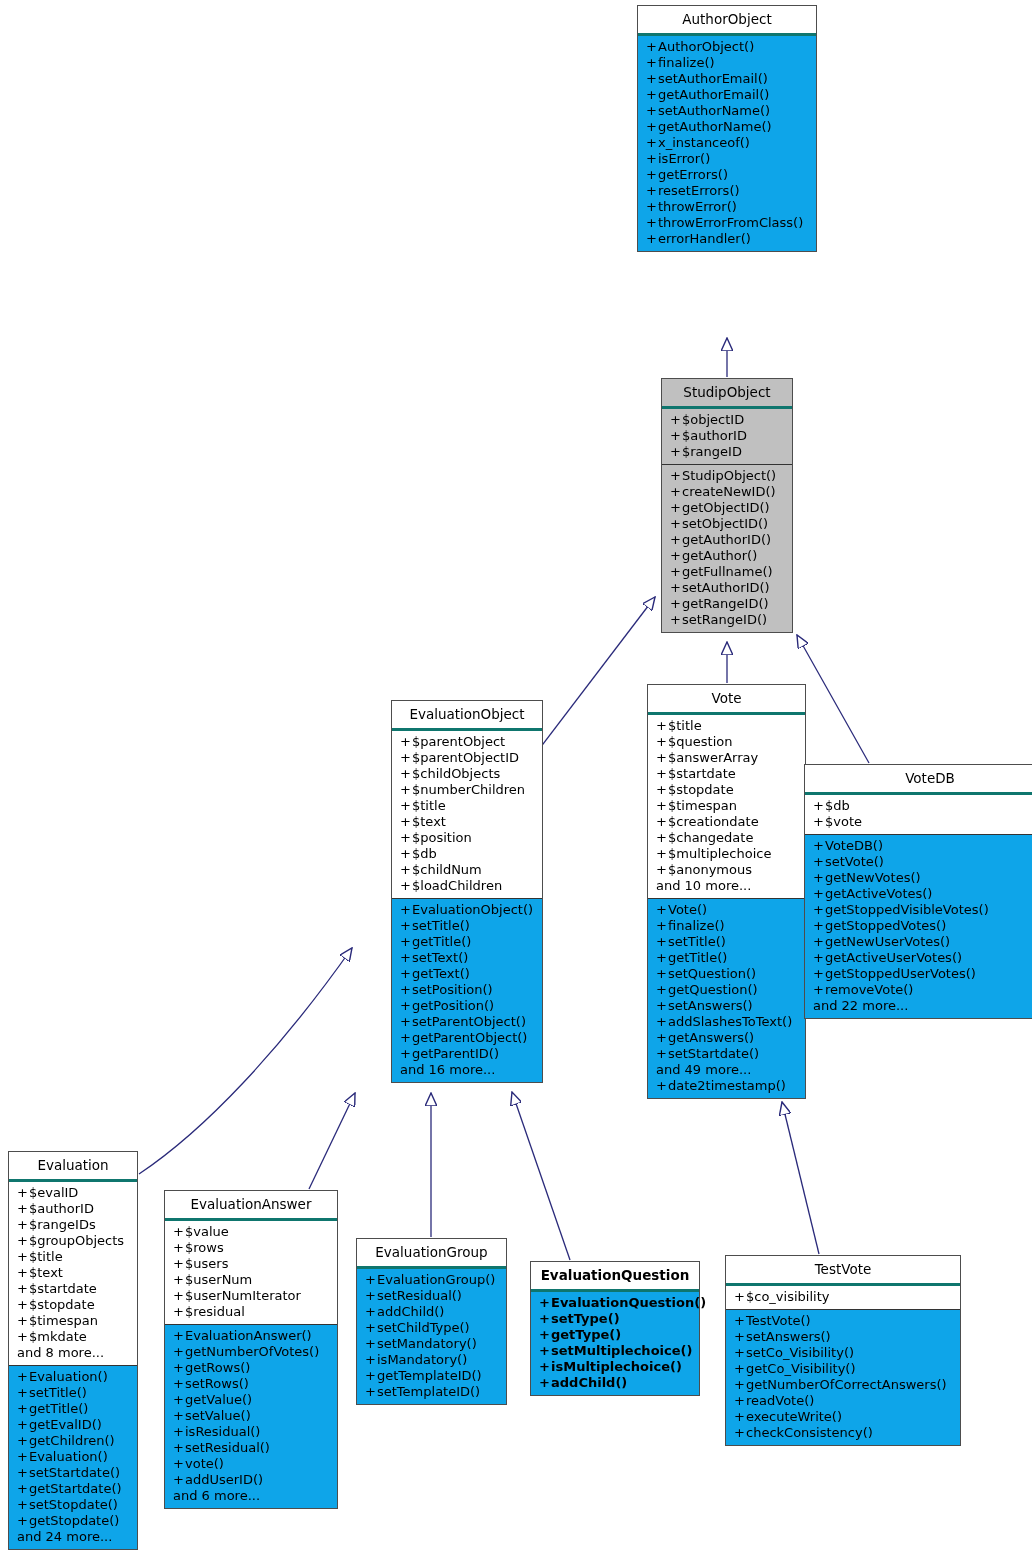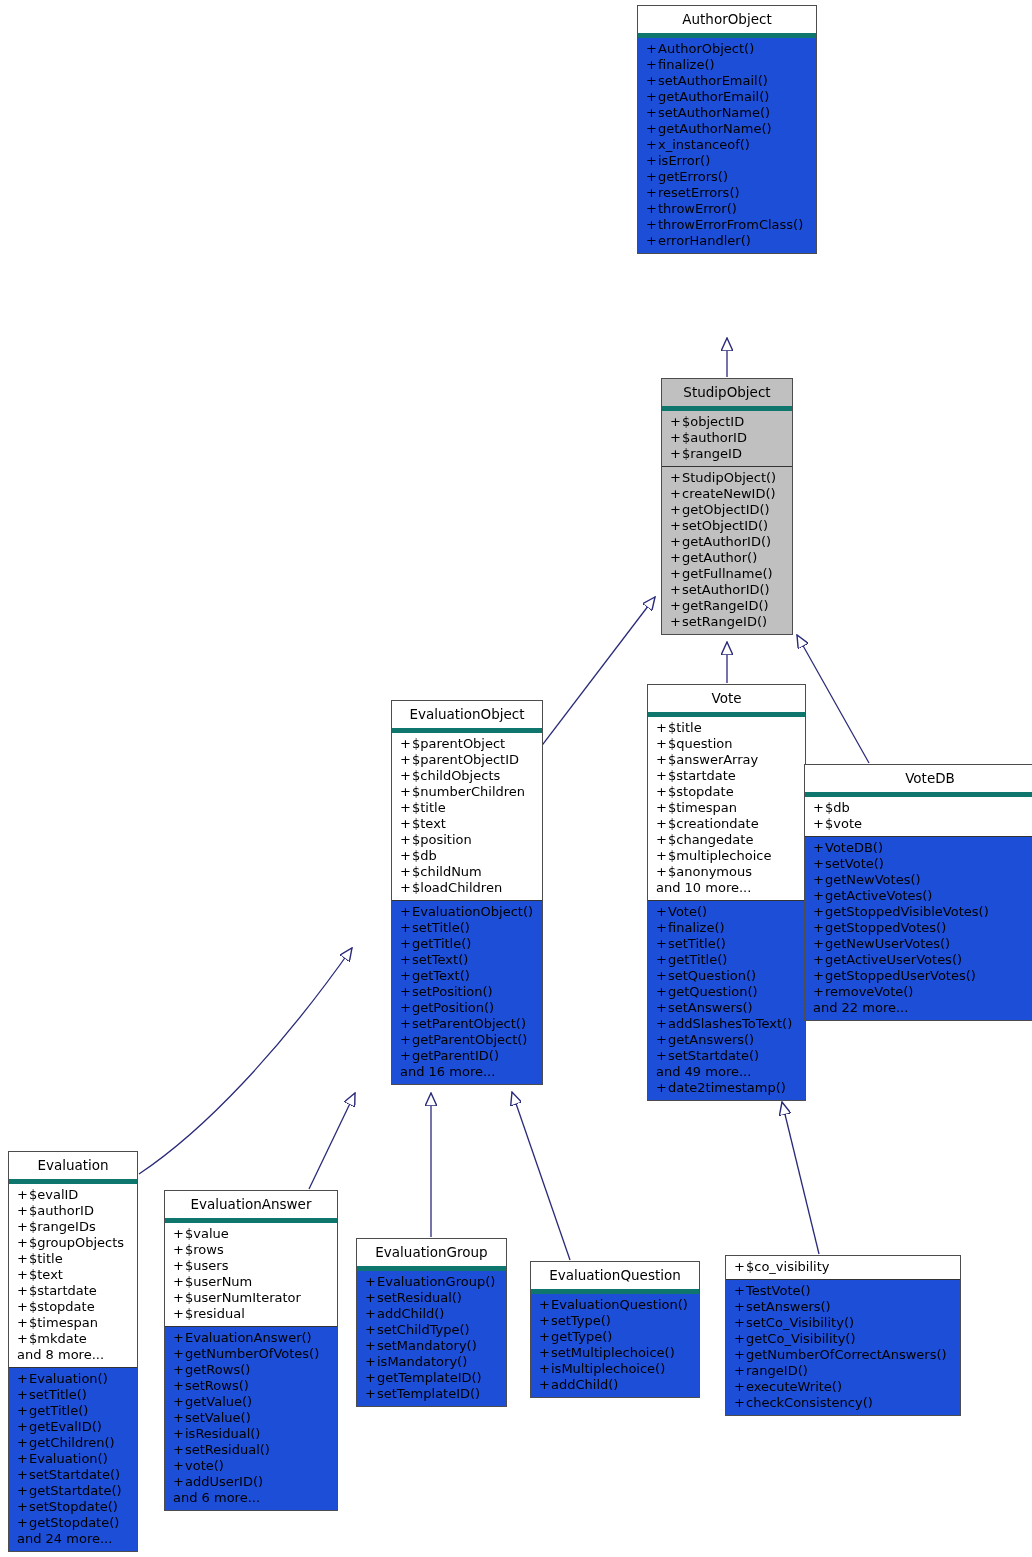--- a/index.html
+++ b/index.html
@@ -40,32 +40,32 @@
   .uml-class.highlight .cls-name,
   .uml-class.highlight .cls-attrs,
   .uml-class.highlight .cls-ops {
     background: #c0c0c0;
   }
   .cls-name {
     text-align: center;
     font-size: 13.5px;
     line-height: 20px;
     padding: 3px 6px 4px 6px;
-    border-bottom: 5px solid #0f766e;
+    border-bottom: 3px solid #0f766e;
     white-space: nowrap;
     background: #ffffff;
   }
   .cls-attrs {
     border-bottom: 1px solid #333333;
     padding: 3px 6px 4px 8px;
     background: #ffffff;
   }
   .cls-ops {
     padding: 3px 6px 4px 8px;
-    background: #1d4ed8;
+    background: #0ea5e9;
   }
   .member {
     font-size: 13px;
     line-height: 16px;
     white-space: nowrap;
     letter-spacing: 0px;
   }
   .member .vis {
     display: inline-block;
     width: 12px;
@@ -279,39 +279,40 @@
         <div class="member"><span class="vis">+</span><span>EvaluationGroup()</span></div>
         <div class="member"><span class="vis">+</span><span>setResidual()</span></div>
         <div class="member"><span class="vis">+</span><span>addChild()</span></div>
         <div class="member"><span class="vis">+</span><span>setChildType()</span></div>
         <div class="member"><span class="vis">+</span><span>setMandatory()</span></div>
         <div class="member"><span class="vis">+</span><span>isMandatory()</span></div>
         <div class="member"><span class="vis">+</span><span>getTemplateID()</span></div>
         <div class="member"><span class="vis">+</span><span>setTemplateID()</span></div>
       </div>
     </div>
-    <div class="uml-class" style="left: 530px; top: 1261px; width: 170px;">
+    <div class="uml-class" style="left: 530px; top: 1261px; width: 170px; font-weight: bold;">
       <div class="cls-name">EvaluationQuestion</div>
       <div class="cls-ops">
         <div class="member"><span class="vis">+</span><span>EvaluationQuestion()</span></div>
         <div class="member"><span class="vis">+</span><span>setType()</span></div>
         <div class="member"><span class="vis">+</span><span>getType()</span></div>
         <div class="member"><span class="vis">+</span><span>setMultiplechoice()</span></div>
         <div class="member"><span class="vis">+</span><span>isMultiplechoice()</span></div>
         <div class="member"><span class="vis">+</span><span>addChild()</span></div>
       </div>
     </div>
     <div class="uml-class" style="left: 725px; top: 1255px; width: 236px;">
+      <div class="cls-name">TestVote</div>
       <div class="cls-attrs">
         <div class="member"><span class="vis">+</span><span>$co_visibility</span></div>
       </div>
       <div class="cls-ops">
         <div class="member"><span class="vis">+</span><span>TestVote()</span></div>
         <div class="member"><span class="vis">+</span><span>setAnswers()</span></div>
         <div class="member"><span class="vis">+</span><span>setCo_Visibility()</span></div>
         <div class="member"><span class="vis">+</span><span>getCo_Visibility()</span></div>
         <div class="member"><span class="vis">+</span><span>getNumberOfCorrectAnswers()</span></div>
-        <div class="member"><span class="vis">+</span><span>rangeID()</span></div>
+        <div class="member"><span class="vis">+</span><span>readVote()</span></div>
         <div class="member"><span class="vis">+</span><span>executeWrite()</span></div>
         <div class="member"><span class="vis">+</span><span>checkConsistency()</span></div>
       </div>
     </div>
   </div>
 
 </body></html>

